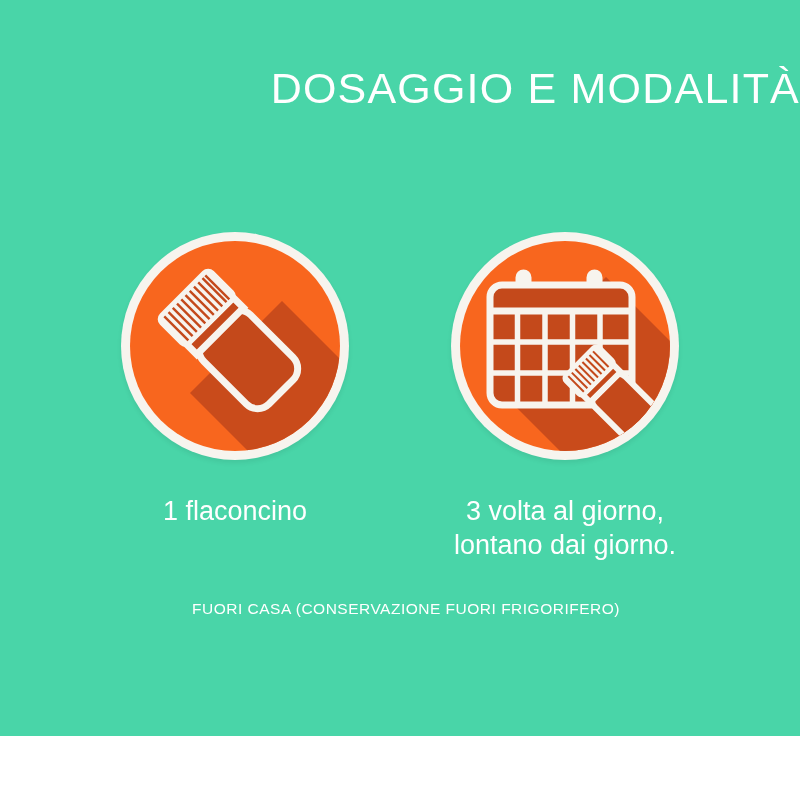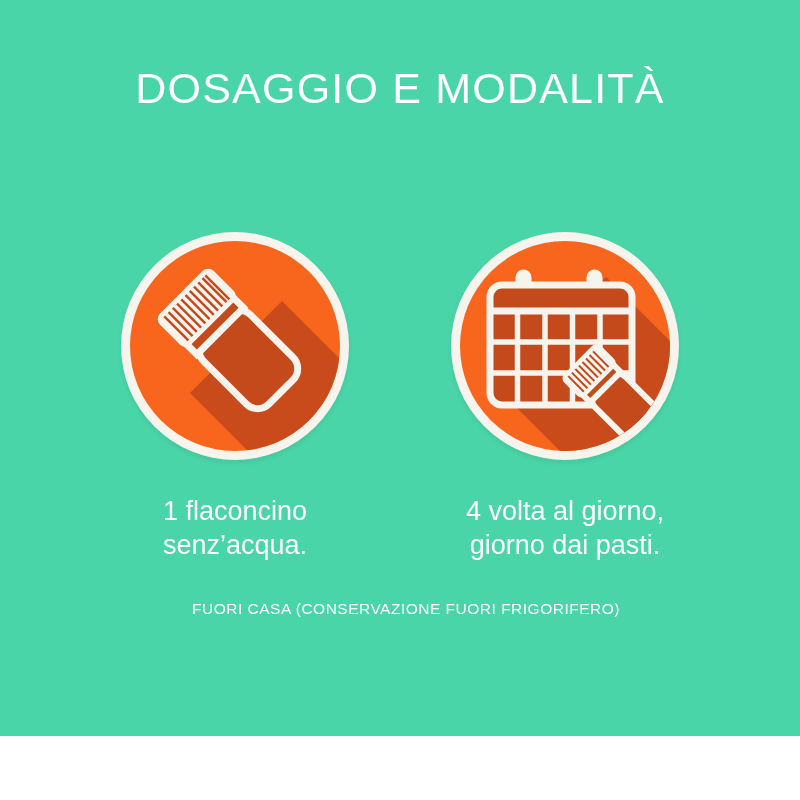--- a/index.html
+++ b/index.html
@@ -32,21 +32,21 @@
     top: 62px;
     width: 800px;
     text-align: center;
     color: #ffffff;
     font-size: 43px;
     line-height: 52px;
     letter-spacing: 1.2px;
     font-weight: 400;
     text-transform: uppercase;
   }
-  .title-line { display: block; white-space: nowrap; }
+  .title-line { display: block; white-space: nowrap; text-align: right; }
 
   
   .badges {
     position: absolute;
     left: 0;
     top: 232px;
     width: 800px;
     height: 230px;
   }
   .badge {
@@ -191,26 +191,25 @@
               <line x1="166" y1="110" x2="166" y2="132"></line>
             </g>
           </g>
         </svg>
       </div>
     </div>
   </div>
 
   <div class="caption left">
     <span class="caption-line">1 flaconcino</span>
-    <span class="caption-line">senz’acqua.</span>
   </div>
 
   <div class="caption right">
-    <span class="caption-line">4 volta al giorno,</span>
-    <span class="caption-line">giorno dai pasti.</span>
+    <span class="caption-line">3 volta al giorno,</span>
+    <span class="caption-line">lontano dai giorno.</span>
   </div>
 
   <div class="subnote">FUORI CASA (CONSERVAZIONE FUORI FRIGORIFERO)</div>
 
   <div class="footer">
     
     
   </div>
 
 </div>

